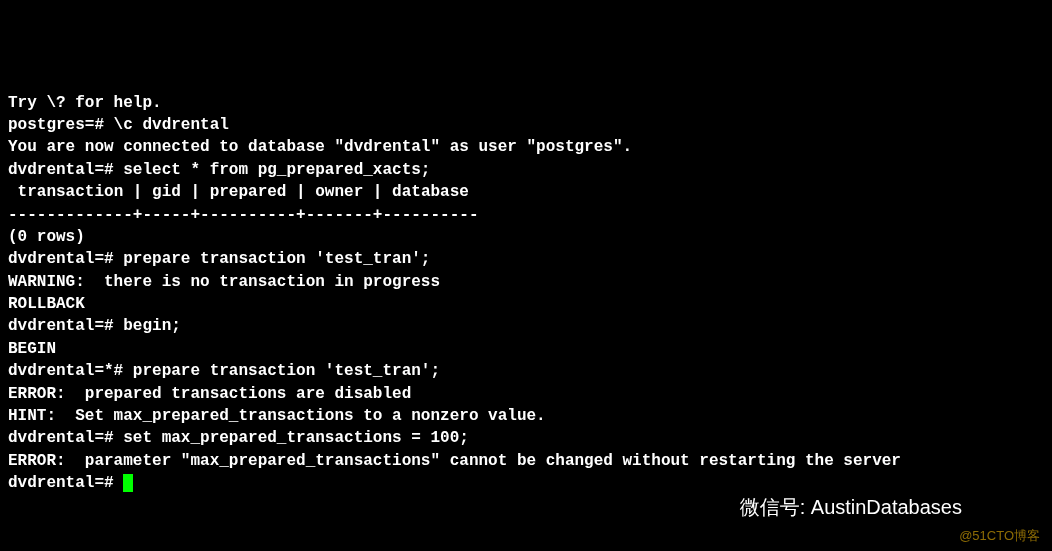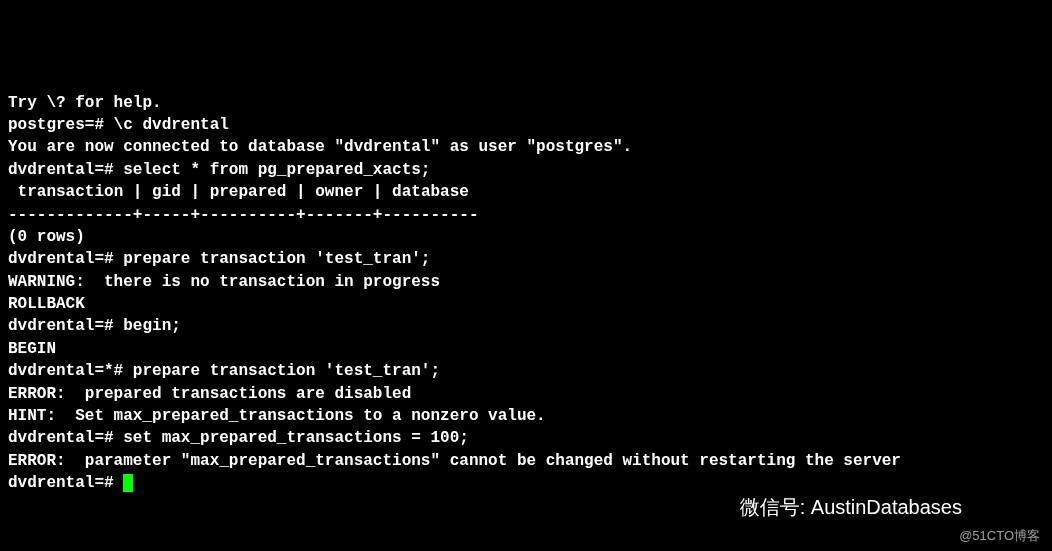--- a/index.html
+++ b/index.html
@@ -49,21 +49,21 @@
       position: relative;
     }
     .wechat-icon svg {
       width: 100%;
       height: 100%;
     }
     .watermark {
       position: absolute;
       bottom: 6px;
       right: 12px;
-      color: #ffffff;
+      color: #eab308;
       font-family: Arial, sans-serif;
       font-size: 13px;
       font-weight: normal;
       opacity: 0.6;
     }
   </style>
 </head>
 <body>
 
 

